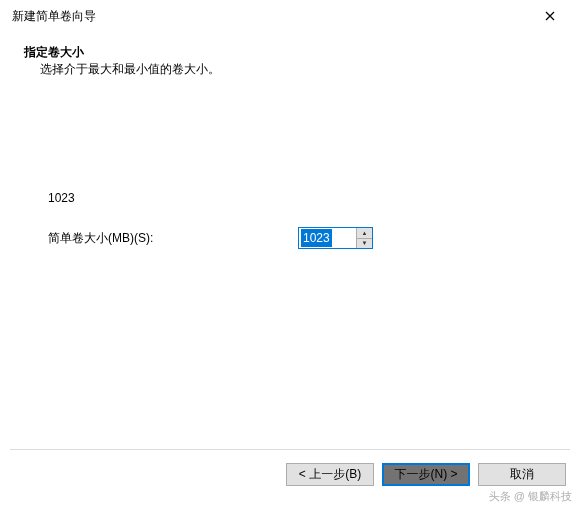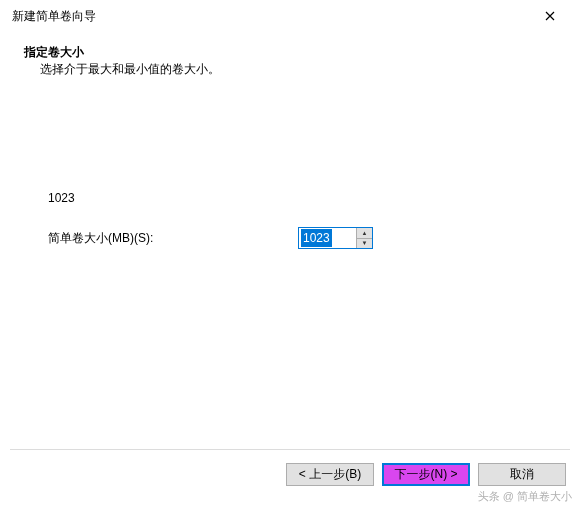--- a/index.html
+++ b/index.html
@@ -103,21 +103,21 @@
       background: #e1e1e1;
       font-size: 12px;
       font-family: inherit;
       padding: 0 10px;
       cursor: default;
       display: inline-flex;
       align-items: center;
       justify-content: center;
       color: #000;
     }
-    .btn.primary { border: 2px solid #0078d7; background: #d946ef; }
+    .btn.primary { border: 2px solid #0078d7; background: #737373; }
     .watermark {
       position: absolute;
       bottom: 2px;
       right: 8px;
       font-size: 11px;
       color: #b0b0b0;
     }
   </style>
 </head>
 <body>
@@ -163,13 +163,13 @@
 </div>
 
 <div class="separator"></div>
 
 <div class="footer">
   <button class="btn">&lt; 上一步(B)</button>
   <button class="btn primary">下一步(N) &gt;</button>
   <button class="btn">取消</button>
 </div>
 
-<div class="watermark">头条 @ 简单卷大小</div>
+<div class="watermark">头条 @ 银麟科技</div>
 
 </body></html>

